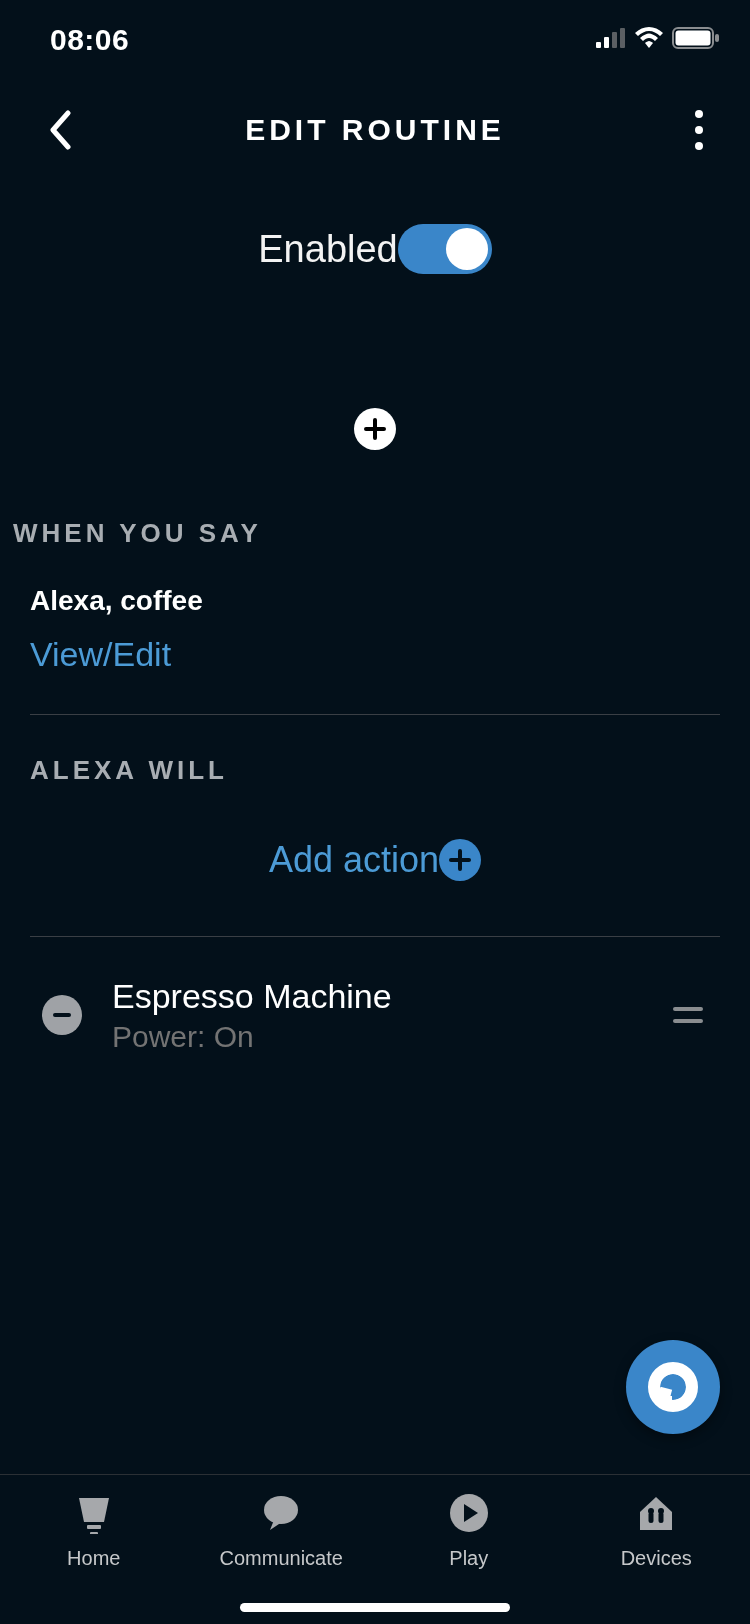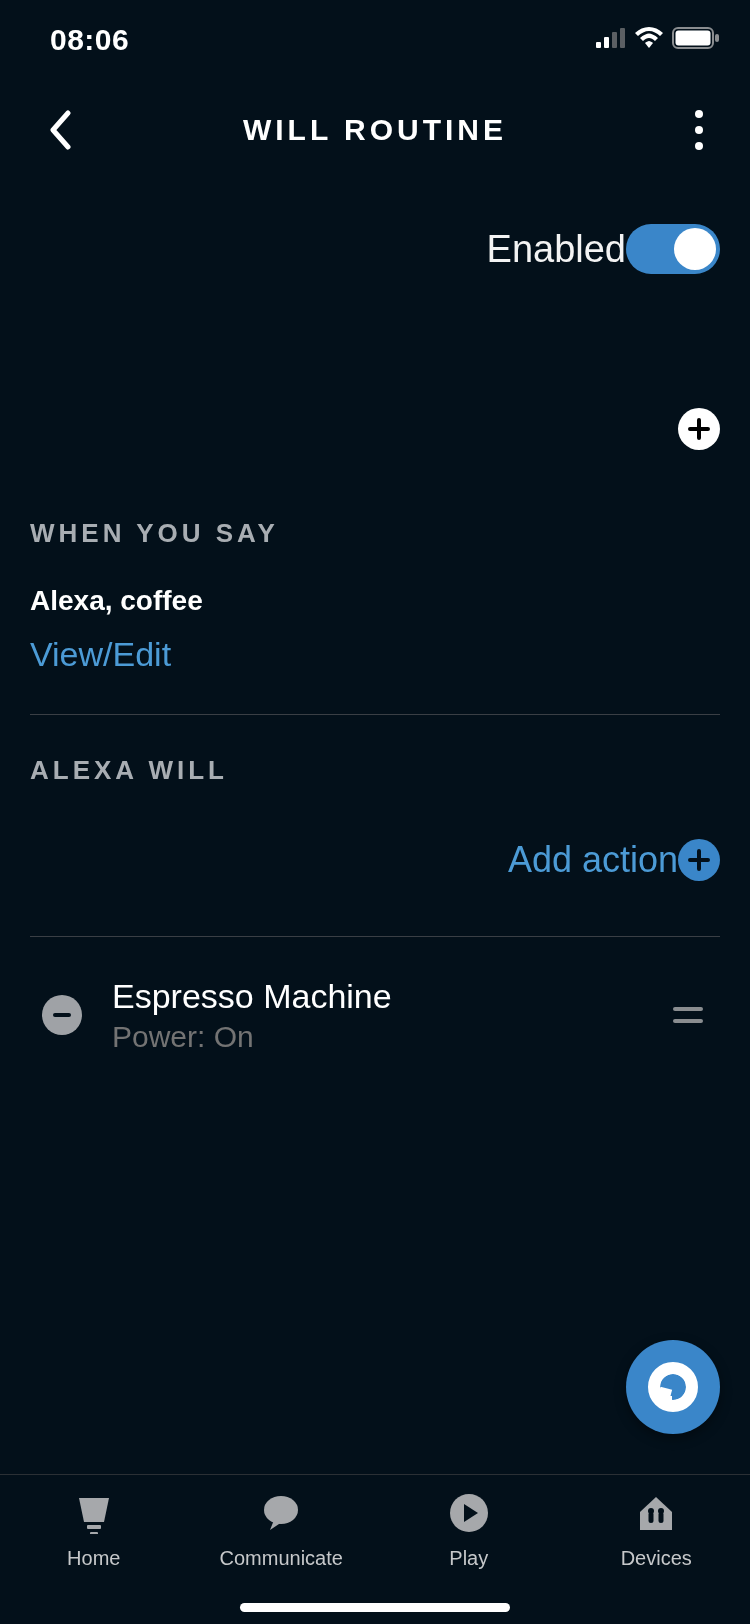--- a/index.html
+++ b/index.html
@@ -8,29 +8,29 @@
     .status-bar { height: 80px; display: flex; justify-content: space-between; align-items: center; padding: 0 30px 0 50px; }
     .status-time { font-size: 30px; font-weight: 600; letter-spacing: 0.5px; }
     .status-right { display: flex; align-items: center; gap: 8px; }
     
     .header { height: 100px; display: flex; align-items: center; justify-content: center; position: relative; }
     .back-btn { position: absolute; left: 30px; width: 60px; height: 60px; display: flex; align-items: center; justify-content: center; }
     .page-title { font-size: 30px; font-weight: 700; letter-spacing: 4px; color: #fff; }
     .menu-dots { position: absolute; right: 26px; width: 50px; height: 60px; display: flex; flex-direction: column; align-items: center; justify-content: center; gap: 8px; }
     .menu-dots span { width: 8px; height: 8px; border-radius: 50%; background: #fff; display: block; }
     
-    .row { display: flex; align-items: center; justify-content: flex-end; padding: 0 30px; width: 100%; }
+    .row { display: flex; align-items: center; justify-content: center; padding: 0 30px; width: 100%; }
     .row-enabled { margin-top: 34px; height: 70px; }
     .row-enabled .label { font-size: 38px; font-weight: 400; color: #f3f3f3; }
     .toggle { width: 94px; height: 50px; border-radius: 25px; background: #3a86c9; position: relative; }
     .toggle .knob { position: absolute; right: 4px; top: 4px; width: 42px; height: 42px; border-radius: 50%; background: #fff; }
     .row-name { margin-top: 110px; height: 70px; }
     .row-name .label { font-size: 38px; font-weight: 400; color: #efefef; }
     .plus-circle-white { width: 42px; height: 42px; border-radius: 50%; background: #fff; display: flex; align-items: center; justify-content: center; }
-    .section-header { margin-top: 54px; padding: 0 30px; font-size: 26px; font-weight: 700; letter-spacing: 4px; color: #a8adb2; }
+    .section-header { margin-top: 54px; padding: 0 13px; font-size: 26px; font-weight: 700; letter-spacing: 4px; color: #a8adb2; }
     .trigger-box { padding: 0 30px; margin-top: 36px; }
     .trigger-phrase { font-size: 28px; font-weight: 700; color: #fff; }
     .link-text { margin-top: 18px; font-size: 34px; font-weight: 400; color: #4c9bd6; }
     .divider { margin: 40px 30px 0 30px; height: 1px; background: #3a3f45; }
     .section-header2 { margin-top: 40px; padding: 0 30px; font-size: 26px; font-weight: 700; letter-spacing: 4px; color: #a8adb2; }
     .row-add-action { margin-top: 44px; height: 60px; }
     .row-add-action .label { font-size: 36px; font-weight: 400; color: #4c9bd6; }
     .plus-circle-blue { width: 42px; height: 42px; border-radius: 50%; background: #3a86c9; display: flex; align-items: center; justify-content: center; }
     .action-item { margin-top: 30px; padding: 0 42px; display: flex; align-items: center; height: 96px; }
     .remove-btn { width: 40px; height: 40px; border-radius: 50%; background: #9fa2a6; display: flex; align-items: center; justify-content: center; flex-shrink: 0; }
@@ -81,21 +81,21 @@
     </span>
   </div>
 </div>
 
 <div class="header">
   <div class="back-btn">
     <svg width="24" height="40" viewBox="0 0 24 40">
         <path d="M20 3 L5 20 L20 37" stroke="#fff" stroke-width="5" fill="none" stroke-linecap="round" stroke-linejoin="round"></path>
       </svg>
   </div>
-  <div class="page-title">WILL ROUTINE</div>
+  <div class="page-title">EDIT ROUTINE</div>
   <div class="menu-dots">
     <span></span>
     <span></span>
     <span></span>
   </div>
 </div>
 
 <div class="row row-enabled">
   <div class="label">Enabled</div>
   <div class="toggle">

